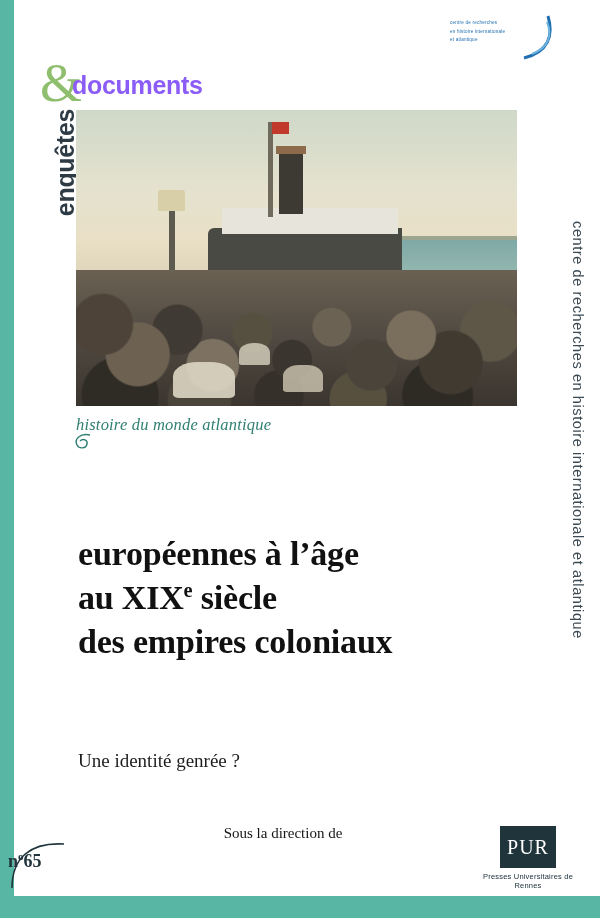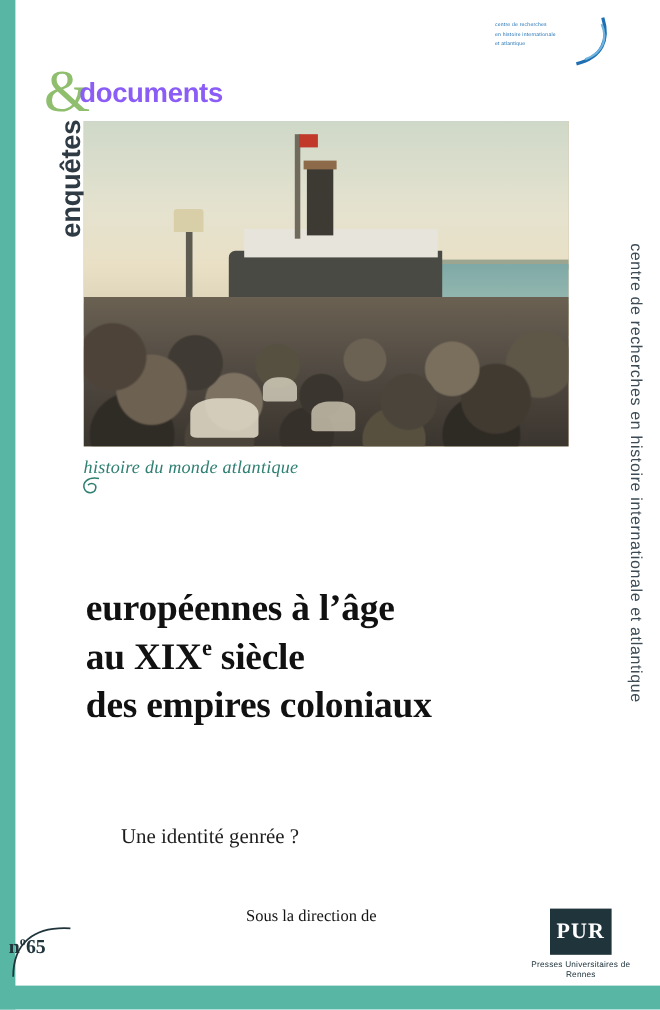--- a/index.html
+++ b/index.html
@@ -311,21 +311,20 @@
     font-weight: bold;
   }
   .subtitle {
     position: absolute;
     left: 78px;
     top: 750px;
     width: 430px;
     font-family: "Liberation Serif", serif;
     font-size: 19px;
     color: #1d1d1d;
-    margin-left: 32px;
   }
 
   
   .authors {
     position: absolute;
     left: 78px;
     top: 822px;
     width: 410px;
   }
   .authors .dir {
@@ -381,21 +380,21 @@
     width: 108px;
     text-align: center;
   }
   .pur-box {
     width: 56px;
     height: 42px;
     background: #20343c;
     color: #ffffff;
     font-family: "Liberation Serif", serif;
     font-size: 20px;
-    font-weight: bold;
+    font-weight: normal;
     letter-spacing: 1px;
     display: flex;
     align-items: center;
     justify-content: center;
     margin: 16px auto 4px auto;
   }
   .pur-caption {
     font-size: 7.5px;
     color: #20343c;
     letter-spacing: 0.2px;

